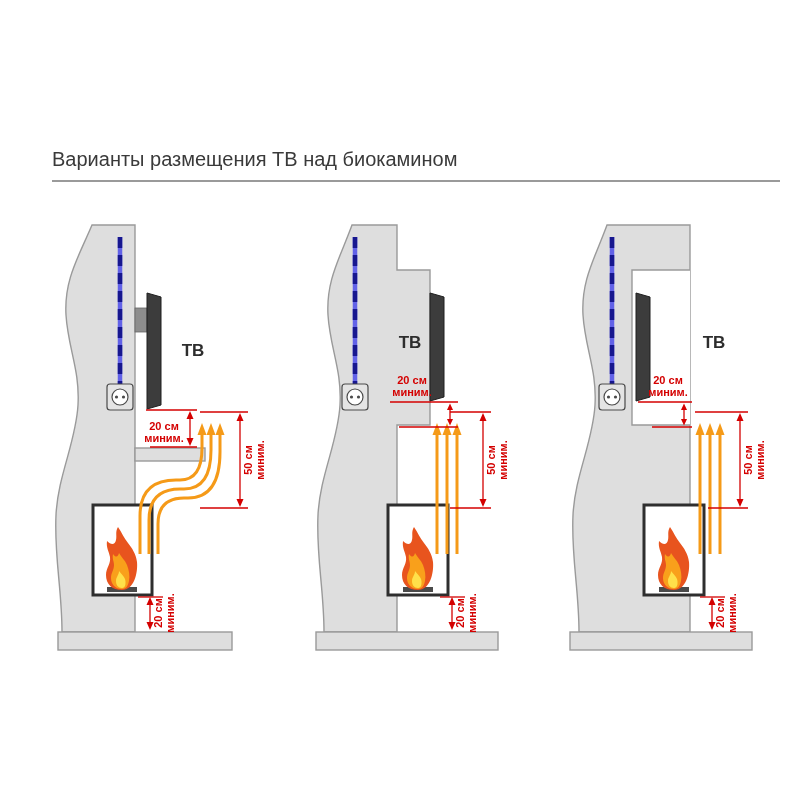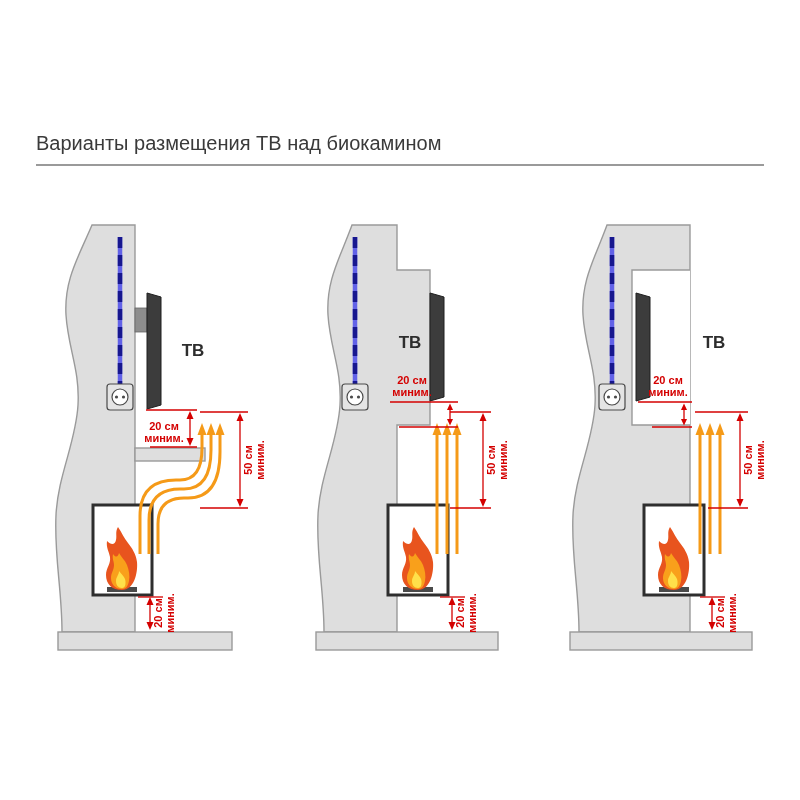--- a/index.html
+++ b/index.html
@@ -1,18 +1,18 @@
 <!DOCTYPE html>
 <html><head>
 <meta charset="utf-8">
 <style>
   html,body{margin:0;padding:0;background:#fff;}
   .page{position:relative;width:800px;height:800px;background:#fff;overflow:hidden;
         font-family:"Liberation Sans", sans-serif;}
-  .page-title{position:absolute;left:36px;top:132px;margin:0;width:728px;
+  .page-title{position:absolute;left:36px;top:132px;margin:16px;width:728px;
         font-size:20px;font-weight:normal;color:#3a3a3a;
         padding-bottom:9px;border-bottom:2px solid #9a9a9a;}
   .diagram-svg{position:absolute;left:0;top:180px;}
   .wall{fill:#dedede;stroke:#9a9a9a;stroke-width:1.4;}
   .niche{fill:#ffffff;stroke:none;}
   .niche-edge{fill:none;stroke:#9a9a9a;stroke-width:1.4;}
   .firebox{fill:#ffffff;stroke:#2e2e2e;stroke-width:3;}
   .burner{fill:#4a4a4a;}
   .tv{fill:#3c3c3c;stroke:#1f1f1f;stroke-width:1;}
   .bracket{fill:#8d8d8d;stroke:#666;stroke-width:0.8;}

